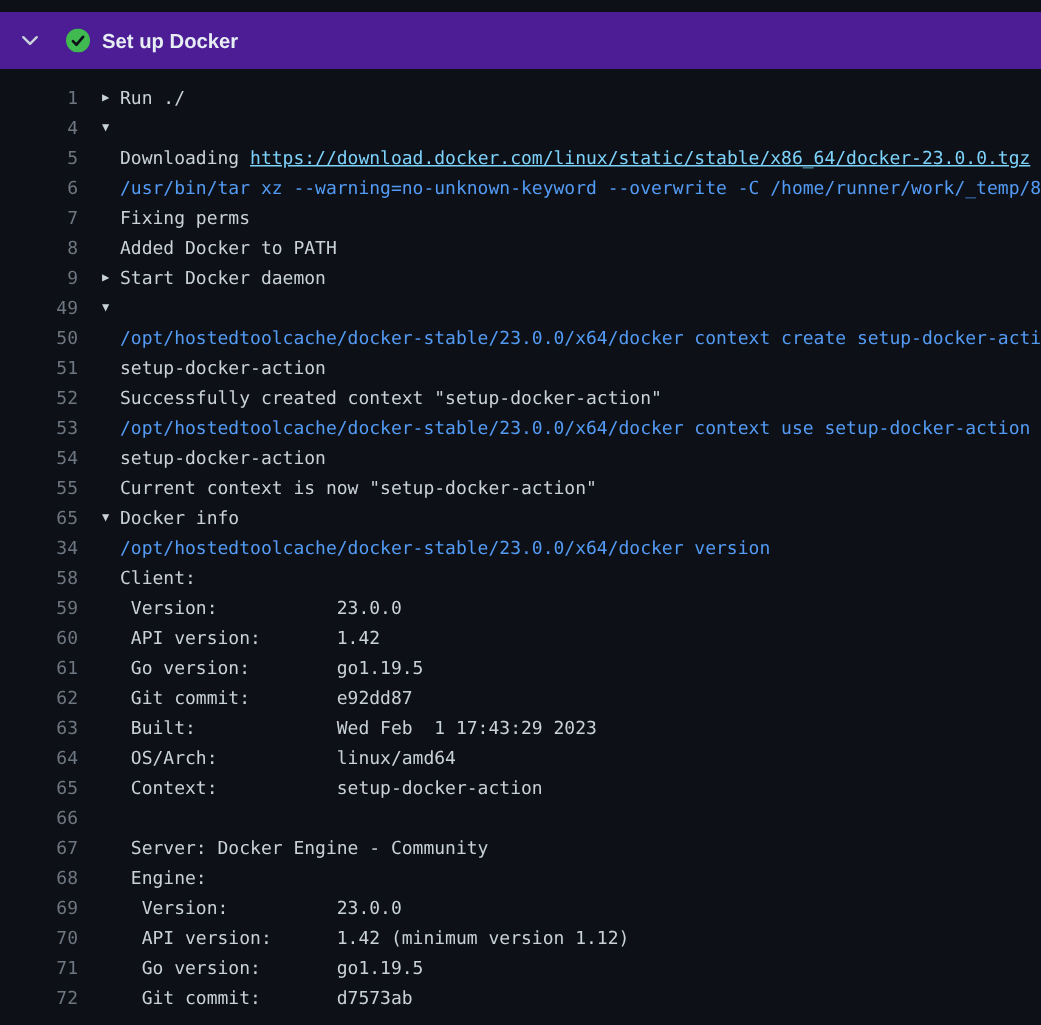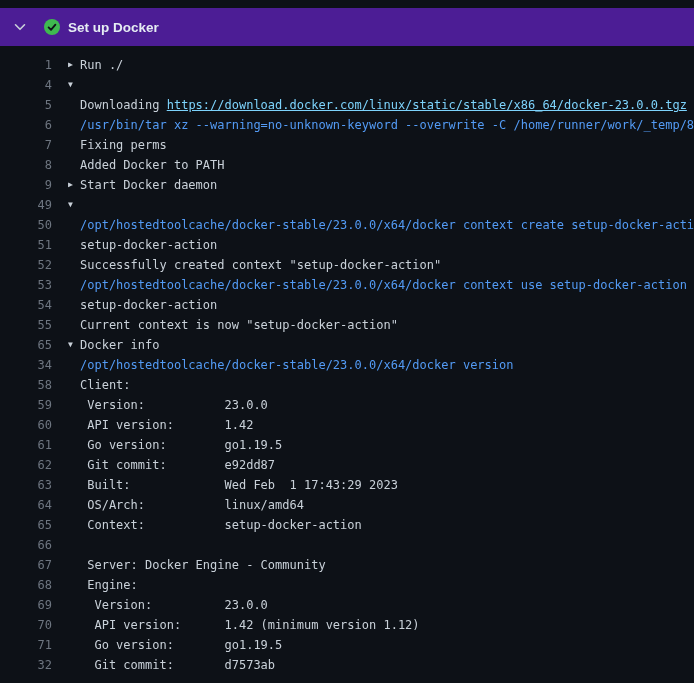--- a/index.html
+++ b/index.html
@@ -99,14 +99,14 @@
     <div class="row"><span class="ln">62</span><span class="arrow"></span><span class="content"><span class="seg-text"> Git commit:        e92dd87</span></span></div>
     <div class="row"><span class="ln">63</span><span class="arrow"></span><span class="content"><span class="seg-text"> Built:             Wed Feb  1 17:43:29 2023</span></span></div>
     <div class="row"><span class="ln">64</span><span class="arrow"></span><span class="content"><span class="seg-text"> OS/Arch:           linux/amd64</span></span></div>
     <div class="row"><span class="ln">65</span><span class="arrow"></span><span class="content"><span class="seg-text"> Context:           setup-docker-action</span></span></div>
     <div class="row"><span class="ln">66</span><span class="arrow"></span><span class="content"><span class="seg-text"></span></span></div>
     <div class="row"><span class="ln">67</span><span class="arrow"></span><span class="content"><span class="seg-text"> Server: Docker Engine - Community</span></span></div>
     <div class="row"><span class="ln">68</span><span class="arrow"></span><span class="content"><span class="seg-text"> Engine:</span></span></div>
     <div class="row"><span class="ln">69</span><span class="arrow"></span><span class="content"><span class="seg-text">  Version:          23.0.0</span></span></div>
     <div class="row"><span class="ln">70</span><span class="arrow"></span><span class="content"><span class="seg-text">  API version:      1.42 (minimum version 1.12)</span></span></div>
     <div class="row"><span class="ln">71</span><span class="arrow"></span><span class="content"><span class="seg-text">  Go version:       go1.19.5</span></span></div>
-    <div class="row"><span class="ln">32</span><span class="arrow"></span><span class="content"><span class="seg-text">  Git commit:       d7573ab</span></span></div>
+    <div class="row"><span class="ln">72</span><span class="arrow"></span><span class="content"><span class="seg-text">  Git commit:       d7573ab</span></span></div>
   </div>
 
 </body></html>

